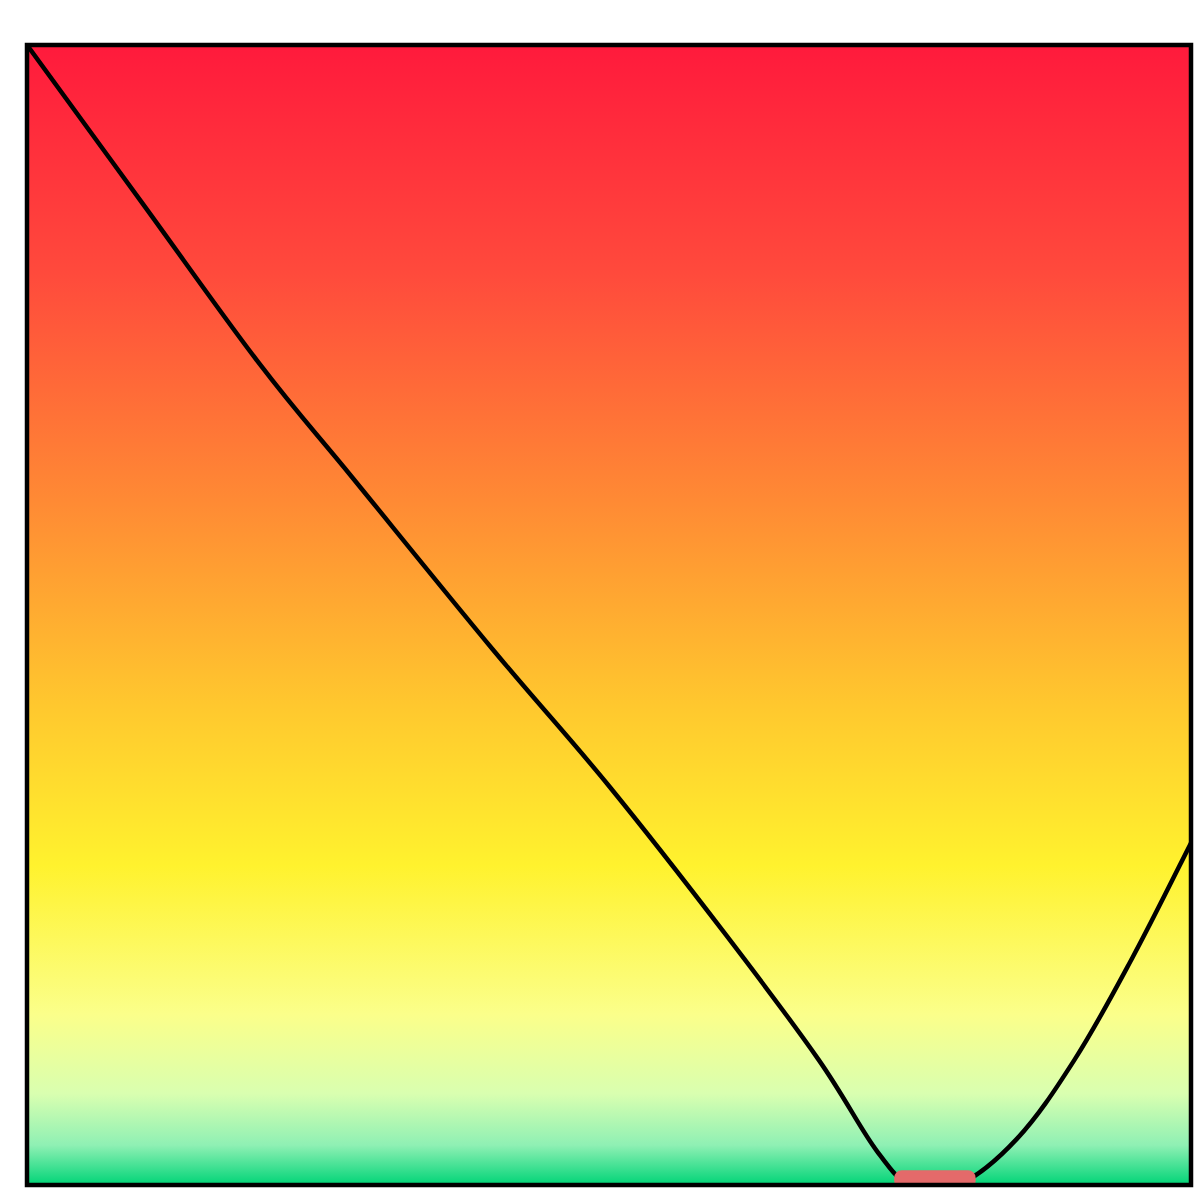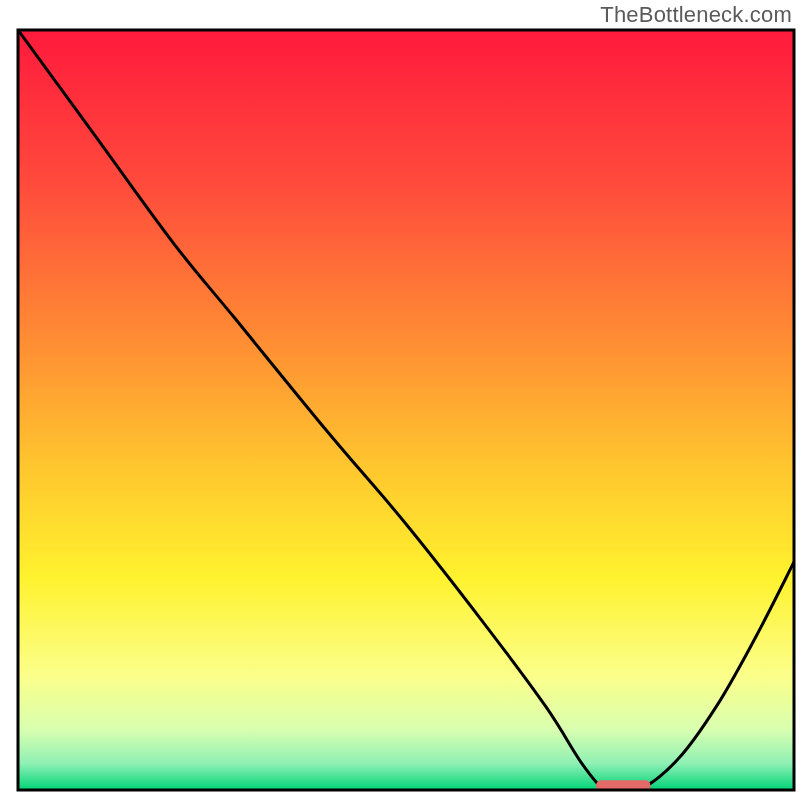--- a/index.html
+++ b/index.html
@@ -31,21 +31,20 @@
     left: 0;
     top: 0;
     width: 800px;
     height: 800px;
   }
 </style>
 </head>
 <body>
 
 <div class="stage">
-  <div class="watermark">TheBottleneck.com</div>
   <svg class="chart" viewBox="0 0 800 800" preserveAspectRatio="none">
     <defs>
       <linearGradient id="bg-grad" x1="0" y1="0" x2="0" y2="1">
           <stop offset="0.00%" stop-color="#ff1a3c"></stop>
           <stop offset="20.00%" stop-color="#ff4a3c"></stop>
           <stop offset="40.00%" stop-color="#ff8a34"></stop>
           <stop offset="58.00%" stop-color="#ffc82e"></stop>
           <stop offset="72.00%" stop-color="#fff22e"></stop>
           <stop offset="85.00%" stop-color="#fbff8a"></stop>
           <stop offset="92.00%" stop-color="#d9ffb0"></stop>

